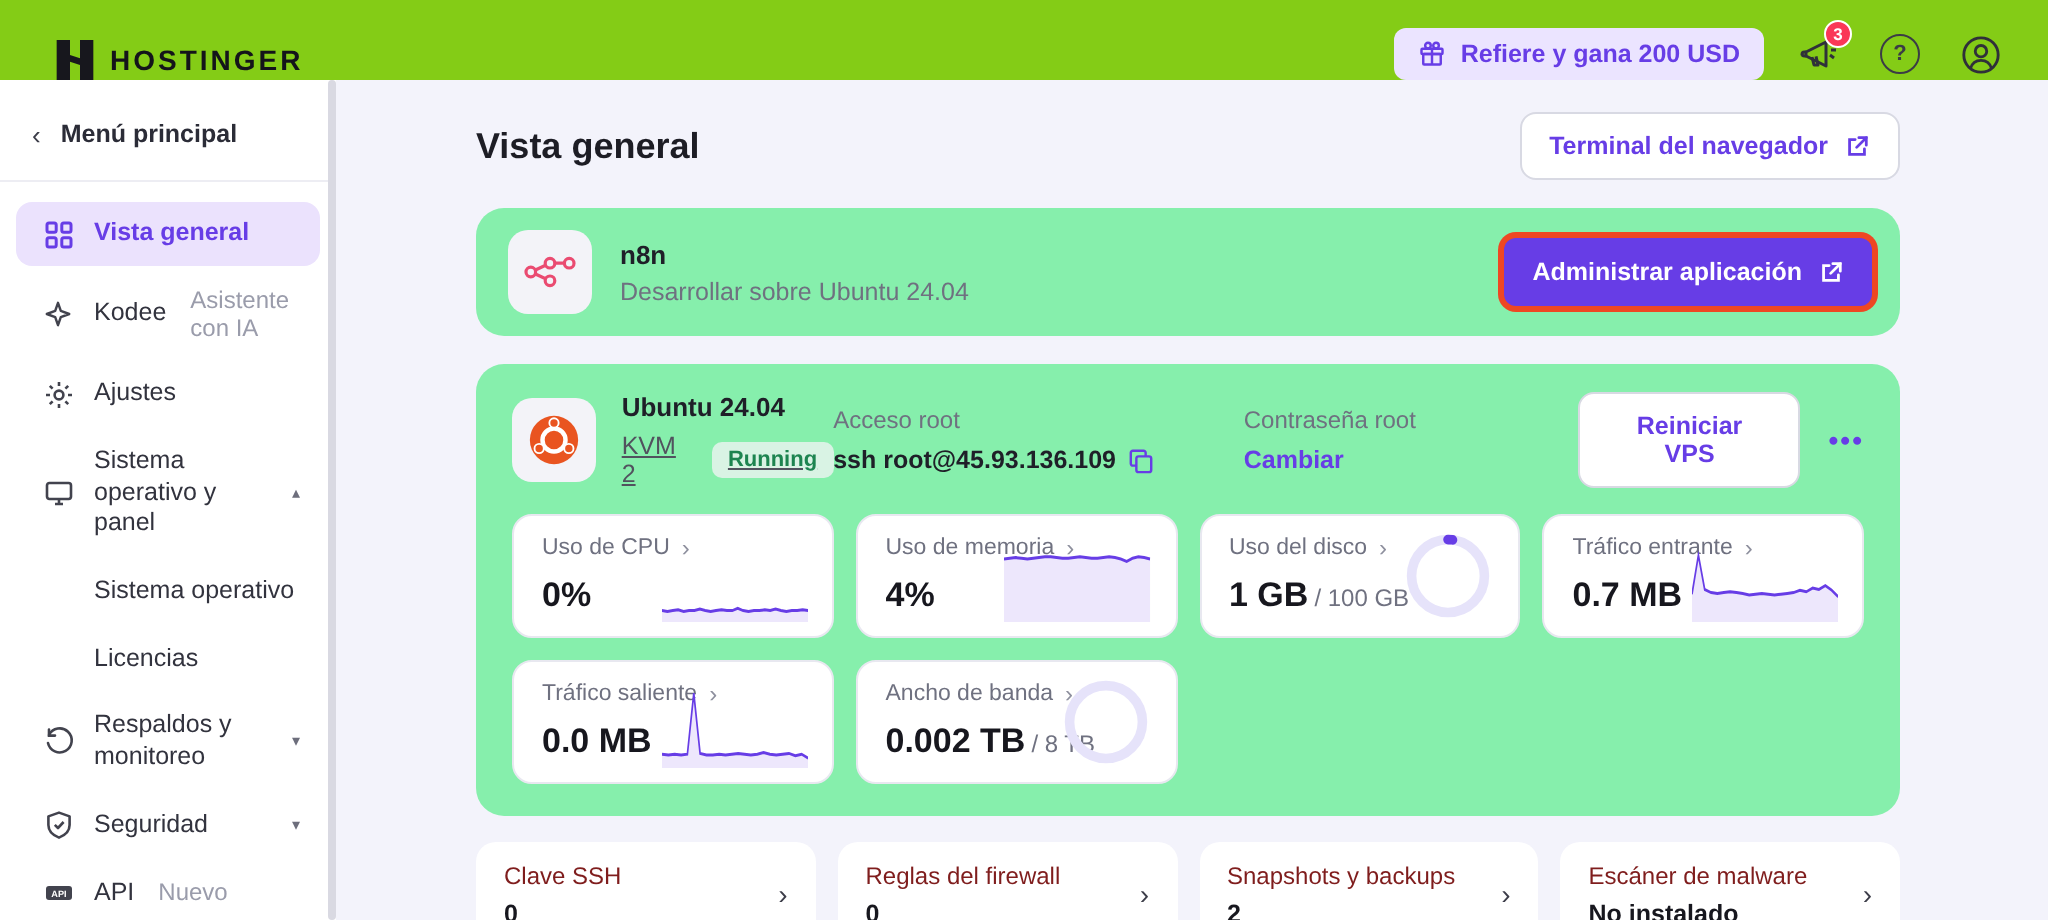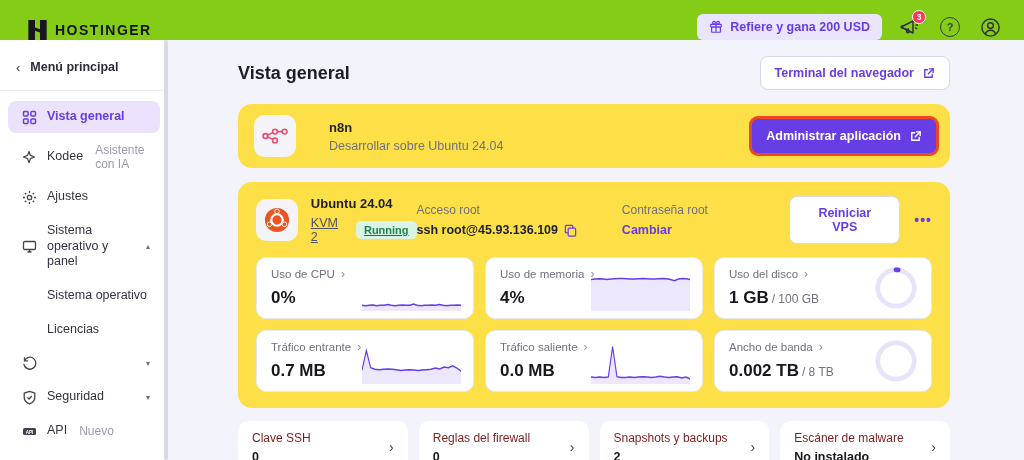--- a/index.html
+++ b/index.html
@@ -31,42 +31,42 @@
   .caret { margin-left:auto; font-size:8px; color:#6d6e7c; }
   .side-sub { display:block; padding:8px 10px 8px 39px; margin:2px 8px; font-size:12.5px; color:#32333e; cursor:pointer; border-radius:8px; }
 
   
   .main { flex:1; padding:16px 74px 0 70px; }
   .page-header { display:flex; align-items:center; margin-bottom:14px; }
   .page-title { font-size:18px; font-weight:bold; color:#1d1d25; margin-right:22px; }
   .breadcrumb { display:flex; align-items:center; gap:6px; font-size:12px; color:#6f7180; }
   .btn-secondary { margin-left:auto; display:flex; align-items:center; gap:8px; background:#fff; border:1px solid #d8d9e3; border-radius:8px; padding:9px 14px; color:#673de6; font-weight:bold; font-size:12.5px; cursor:pointer; font-family:inherit; }
 
-  .card { background:#fde047; border-radius:14px;gap:19px; }
+  .card { background:#86efac; border-radius:14px; }
   .app-card { display:flex; align-items:center; padding:11px 14px 11px 16px; margin-bottom:14px; }
   .app-icon { width:42px; height:42px; border-radius:10px; background:#f3f3f8; display:flex; align-items:center; justify-content:center; margin-right:14px; }
   .app-name { font-size:13px; font-weight:bold; color:#1f1f28; margin-bottom:4px; }
   .app-desc { font-size:12.5px; color:#6f7180; }
   .btn-primary { margin-left:auto; display:flex; align-items:center; gap:8px; background:#673de6; border:none; border-radius:6px; padding:10px 14px; color:#fff; font-weight:bold; font-size:12.5px; cursor:pointer; font-family:inherit; }
   .btn-primary.highlighted { box-shadow:0 0 0 3px #ee4723; }
 
   .vps-card { padding:14px 18px 16px 18px; margin-bottom:13px; }
   .vps-head { display:flex; align-items:center; margin-bottom:13px; }
   .os-icon { width:42px; height:42px; border-radius:10px; background:#f3f3f8; display:flex; align-items:center; justify-content:center; margin-right:13px; }
   .vps-col { margin-right:auto; }
   .os-name { font-size:13px; font-weight:bold; color:#1f1f28; margin-bottom:5px; }
   .plan-row { display:flex; align-items:center; gap:8px; font-size:12.5px; color:#51525e;text-decoration:underline; }
   .status-badge { background:#d9f3e4; color:#1d8450; font-size:11px; font-weight:bold; padding:3px 8px; border-radius:5px; }
   .info-col { width:188px; margin-right:18px; }
   .info-label { font-size:12px; color:#6f7180; margin-bottom:6px; }
   .info-value { font-size:12.5px; font-weight:bold; color:#1f1f28; display:flex; align-items:flex-end; gap:6px; }
   .link { color:#673de6; font-weight:bold; font-size:12.5px; cursor:pointer; }
   .dots { color:#673de6; font-size:14px; font-weight:bold; letter-spacing:1px; margin-left:14px; cursor:pointer; }
 
-  .metrics-grid { display:grid; grid-template-columns:repeat(3,1fr); gap:11px; }
+  .metrics-grid { display:grid; grid-template-columns:repeat(4,1fr); gap:11px; }
   .tile { position:relative; border:1px solid #e8e8f0; border-radius:10px; padding:10px 14px; height:62px; cursor:pointer; background:#fff; }
   .tile-label { display:flex; align-items:center; gap:6px; font-size:11.5px; color:#6f7180; margin-bottom:8px; }
   .tile-chev { color:#8e909e; font-size:12px; line-height:1; }
   .tile-value { font-size:17px; font-weight:bold; color:#17171e; }
   .tile-suffix { font-size:12px; color:#6f7180; font-weight:normal; margin-left:3px; }
   .tile-viz { position:absolute; right:12px; top:7px; bottom:7px; width:46%; display:flex; align-items:center; justify-content:flex-end; }
   .tile-viz svg { width:100%; height:100%; }
   .tile-viz.donut-wrap svg { width:46px; height:46px; }
 
   .quick-grid { display:grid; grid-template-columns:repeat(4,1fr); gap:11px; }
@@ -187,20 +187,21 @@
       <span class="s-label">Licencias</span>
     </div>
 
     <div class="side-item">
       <span class="s-icon">
         <svg width="15" height="15" viewBox="0 0 15 15" fill="none" stroke="#42434e" stroke-width="1.3" stroke-linecap="round">
           <path d="M2.5 4.5 A6 6 0 1 1 2 8.5"></path>
             <path d="M2.5 1.8 V4.8 H5.5"></path>
         </svg>
       </span>
+      <span class="s-label">Respaldos y monitoreo</span>
       <span class="caret">▾</span>
     </div>
 
     <div class="side-item">
       <span class="s-icon">
         <svg width="15" height="15" viewBox="0 0 15 15" fill="none" stroke="#42434e" stroke-width="1.3" stroke-linejoin="round">
           <path d="M7.5 1.3 L12.8 3.2 V7.5 C12.8 10.5 10.6 12.6 7.5 13.8 C4.4 12.6 2.2 10.5 2.2 7.5 V3.2 Z"></path>
           <path d="M5.4 7.4 L7 9 L9.8 6"></path>
         </svg>
       </span>

